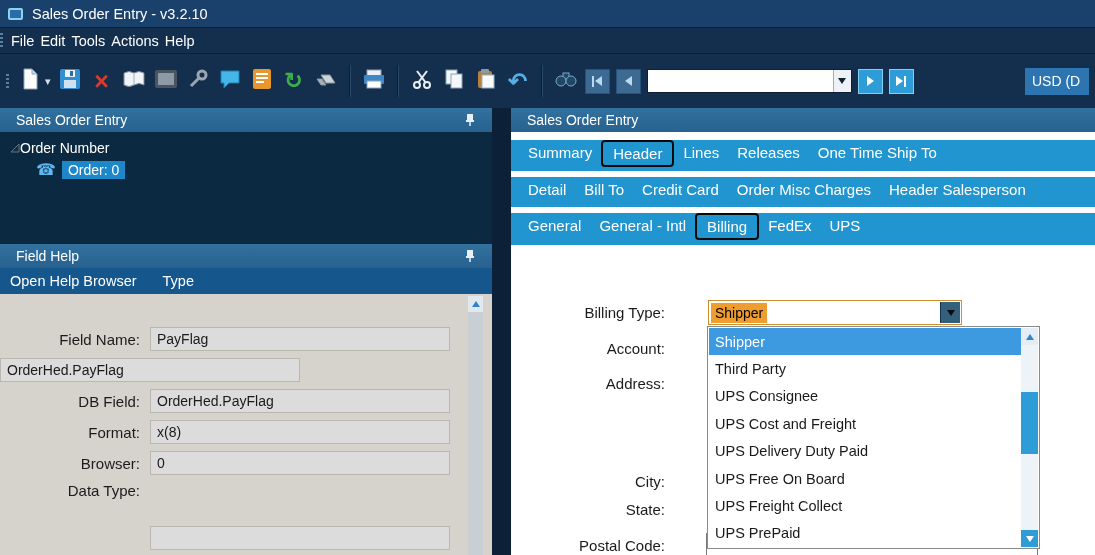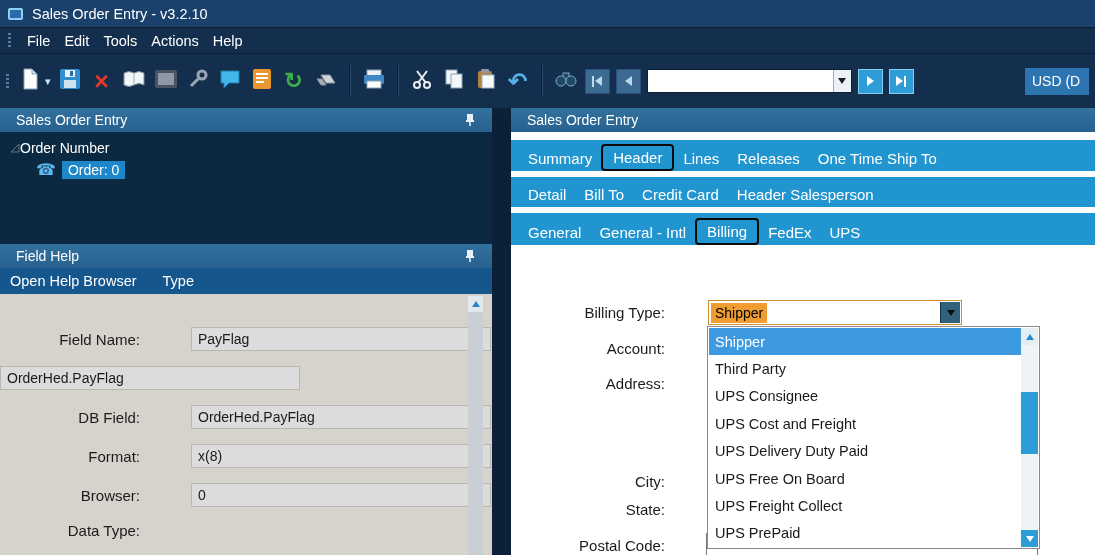--- a/index.html
+++ b/index.html
@@ -7,21 +7,21 @@
   .window { position:relative; width:1095px; height:555px; background:#0c2038; overflow:hidden; }
 
   
   .titlebar { position:absolute; left:0; top:0; width:1095px; height:27px; background:#19416b;
               display:flex; align-items:center; gap:9px; padding:0 8px; }
   .win-icon { width:15px; height:12px; border:2px solid #8fd0f0; border-radius:2px; background:#2a6da6; }
   .title-text { color:#fff; font-size:14.5px; }
 
   
   .menubar { position:absolute; left:0; top:27px; width:1095px; height:26px; background:#142f4e;
-             display:flex; align-items:center; gap:14px; padding:0 8px; border-top:1px solid #0b1e33; }
+             display:flex; align-items:center; gap:6px; padding:0 0; border-top:1px solid #0b1e33; }
   .grip { width:3px; height:15px; background:repeating-linear-gradient(#5a7da0 0 2px, transparent 2px 4px); margin-right:2px; }
   .menu-item { color:#fff; font-size:14.5px; }
 
   
   .toolbar { position:absolute; left:0; top:53px; width:1095px; height:55px; background:#142f4e;
              display:flex; align-items:center; gap:6px; padding:0 6px; border-top:1px solid #0b1e33; }
   .tbtn { width:26px; height:26px; display:flex; align-items:center; justify-content:center; flex:0 0 auto; }
   .tsep { width:2px; height:32px; background:#0b1e33; border-right:1px solid #2a4a6c; margin:0 4px; flex:0 0 auto; }
   .caret { color:#cfe3f2; font-size:11px; margin-left:-4px; }
   .glyph-x { color:#e0392a; font-size:25px; font-weight:bold; line-height:1; }
@@ -52,33 +52,33 @@
   .tree-child { display:flex; align-items:center; gap:6px; margin:5px 0 0 26px; }
   .phone-glyph { color:#5fb8f0; font-size:16px; line-height:1; }
   .tree-sel { background:#1e87ca; color:#fff; font-size:14px; padding:1px 6px; }
 
   
   .fh-panel { position:absolute; left:0; top:244px; width:492px; height:311px; background:#d6d3cd; }
   .fh-menu { position:absolute; left:0; top:24px; width:100%; height:26px; background:#15568c;
              display:flex; align-items:center; gap:26px; padding:0 10px; }
   .fh-menu-item { color:#fff; font-size:14.5px; }
   .fh-content { position:absolute; left:0; top:50px; right:0; bottom:0; padding-top:33px; }
-  .fh-row { display:flex; align-items:center; margin-bottom:15px;gap:41px; }
+  .fh-row { display:flex; align-items:center; margin-bottom:7px; }
   .fh-label { width:150px; text-align:right; padding-right:10px; font-size:15px; color:#1b1b1b; }
   .fh-box { width:300px; height:24px; background:#dcdcdc; border:1px solid #bab6b0; font-size:14px;
             color:#1a1a1a; padding:3px 6px; }
   .fh-scroll { position:absolute; right:9px; top:52px; bottom:0; width:15px; background:#c9cfd4; }
   .fh-scroll-up { height:16px; background:#e2e9ee; display:flex; align-items:center; justify-content:center; }
   .tri-u-blue { width:0; height:0; border-left:4px solid transparent; border-right:4px solid transparent; border-bottom:6px solid #2e86c8; }
   .tri-d-white { width:0; height:0; border-left:4px solid transparent; border-right:4px solid transparent; border-top:6px solid #fff; }
 
   
   .main-panel { position:absolute; left:511px; top:108px; width:584px; height:447px; }
   .main-body { position:absolute; left:0; top:24px; right:0; bottom:0; background:#fff; }
-  .tabband { position:absolute; left:0; right:0; background:#2095cf; display:flex; align-items:flex-end; padding:0 8px; }
+  .tabband { position:absolute; left:0; right:0; background:#2095cf; display:flex; align-items:flex-start; padding:0 8px; }
   .band1 { top:8px; height:31px; }
   .band2 { top:45px; height:30px; }
   .band3 { top:81px; height:32px; }
   .tab { color:#fff; font-size:15px; padding:4px 9px; white-space:nowrap; }
   .tab.selected { border:2px solid #0a0a0a; border-radius:4px; padding:3px 10px; }
 
   
   .form-label { position:absolute; left:10px; width:144px; text-align:right; font-size:15px; color:#1b1b1b; }
   .combo { position:absolute; left:197px; top:168px; width:254px; height:25px; background:#fff;
            border:1px solid #cf8f2e; display:flex; align-items:center; }
@@ -382,20 +382,21 @@
         <div class="tab selected">Header</div>
         <div class="tab">Lines</div>
         <div class="tab">Releases</div>
         <div class="tab">One Time Ship To</div>
       </div>
 
       <div class="tabband band2">
         <div class="tab">Detail</div>
         <div class="tab">Bill To</div>
         <div class="tab">Credit Card</div>
+        <div class="tab">Order Misc Charges</div>
         <div class="tab">Header Salesperson</div>
       </div>
 
       <div class="tabband band3">
         <div class="tab">General</div>
         <div class="tab">General - Intl</div>
         <div class="tab selected">Billing</div>
         <div class="tab">FedEx</div>
         <div class="tab">UPS</div>
       </div>

